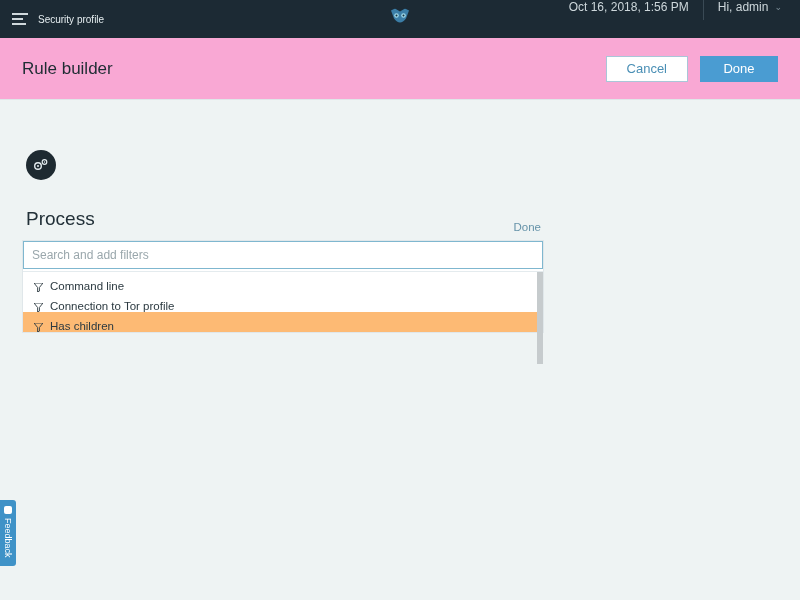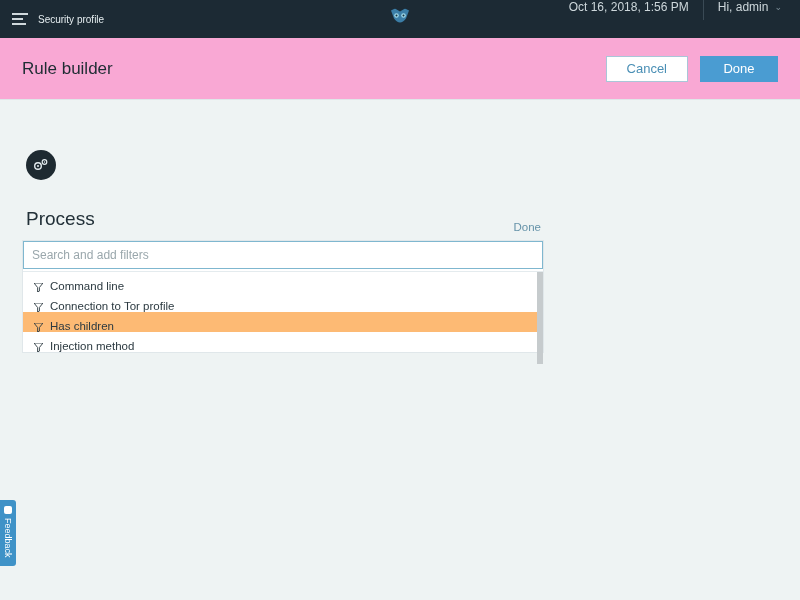--- a/index.html
+++ b/index.html
@@ -164,28 +164,20 @@
           <span>Connection to Tor profile</span>
         </div>
         <div class="option highlight">
           <span class="filter-glyph">
             <svg width="9" height="9" viewBox="0 0 10 10">
               <path d="M0 0 H10 L6 5 V9 L4 10 V5 Z" fill="none" stroke="#2c3a41" stroke-width="1"></path>
             </svg>
           </span>
           <span>Has children</span>
         </div>
-        <div class="option">
-          <span class="filter-glyph">
-            <svg width="9" height="9" viewBox="0 0 10 10">
-              <path d="M0 0 H10 L6 5 V9 L4 10 V5 Z" fill="none" stroke="#2c3a41" stroke-width="1"></path>
-            </svg>
-          </span>
-          <span>Injection method</span>
-        </div>
       </div>
   </div>
 </div>
 
 <div class="feedback-tab">
   <span class="bubble"></span>
   <span>Feedback</span>
 </div>
 
 </body></html>

